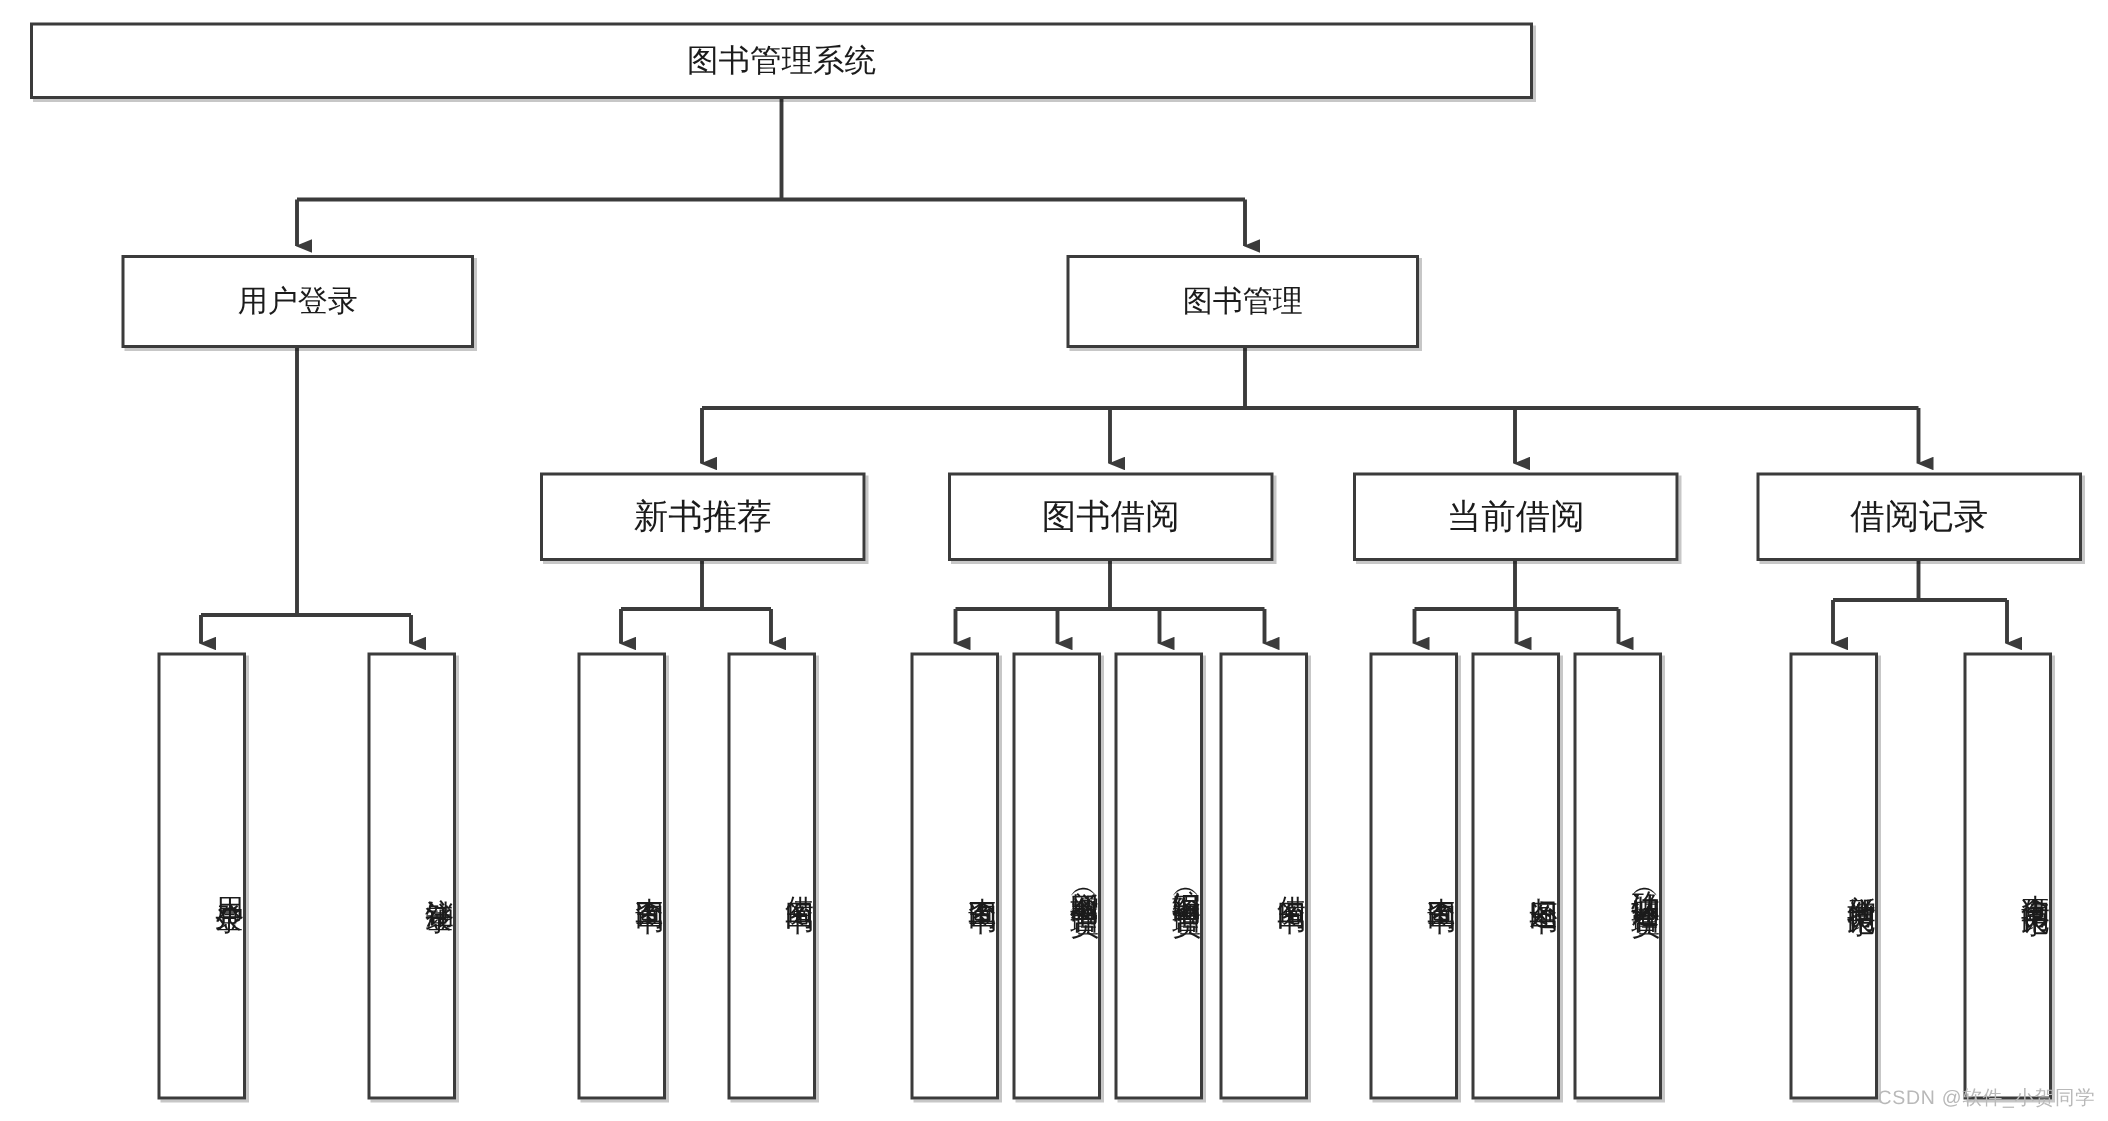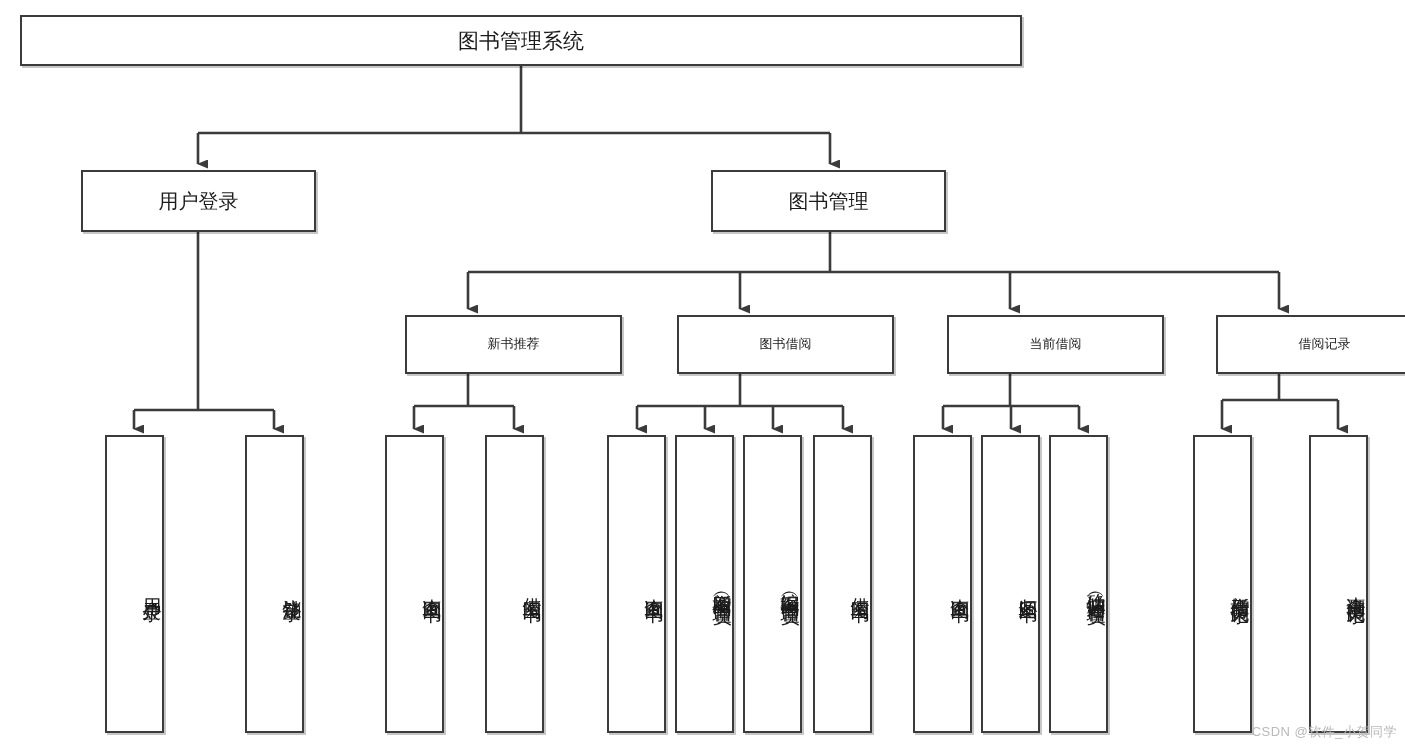--- a/index.html
+++ b/index.html
@@ -28,21 +28,21 @@
     box-shadow: 2px 2px 0 rgba(0,0,0,0.22);
     display: flex;
     align-items: center;
     justify-content: center;
     color: #1b1b1b;
     text-align: center;
     line-height: 1.12;
   }
   .node.root      { font-size: 21px; }
   .node.level2    { font-size: 20px; }
-  .node.level3    { font-size: 13px; margin-left: 45px; }
+  .node.level3    { font-size: 23px; }
   .node.leaf {
     font-size: 19px;
     writing-mode: vertical-rl;
     text-orientation: upright;
     align-items: flex-start;
     justify-content: center;
     padding-top: 6px;
     letter-spacing: 2px;
     line-height: 1.0;
   }

